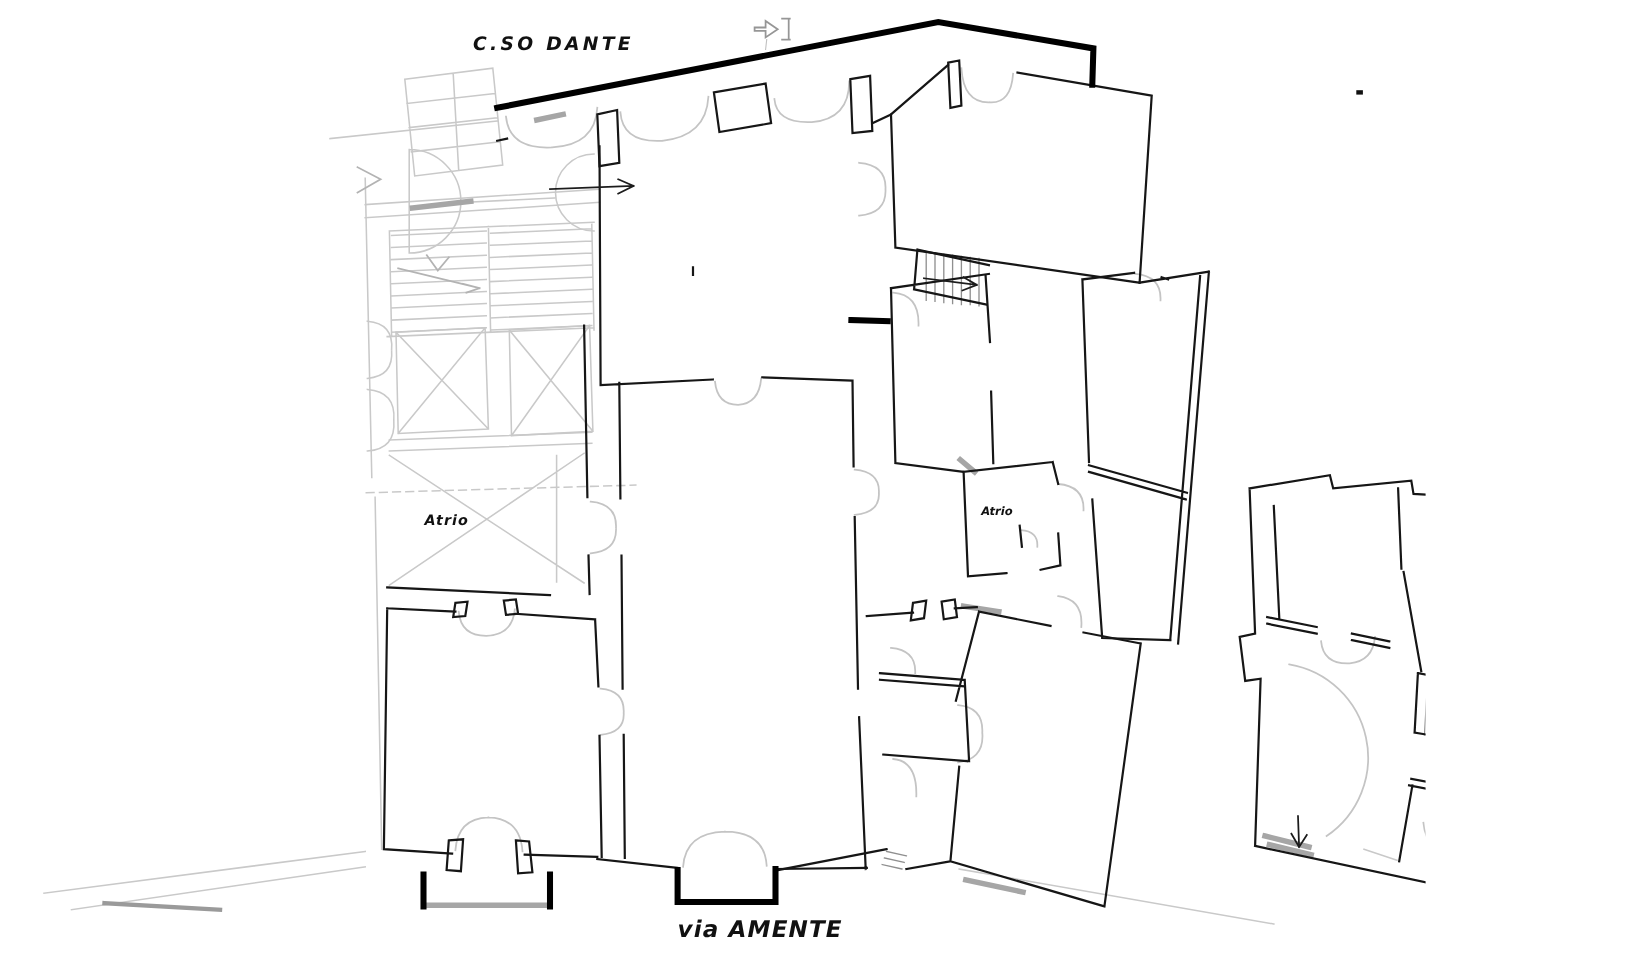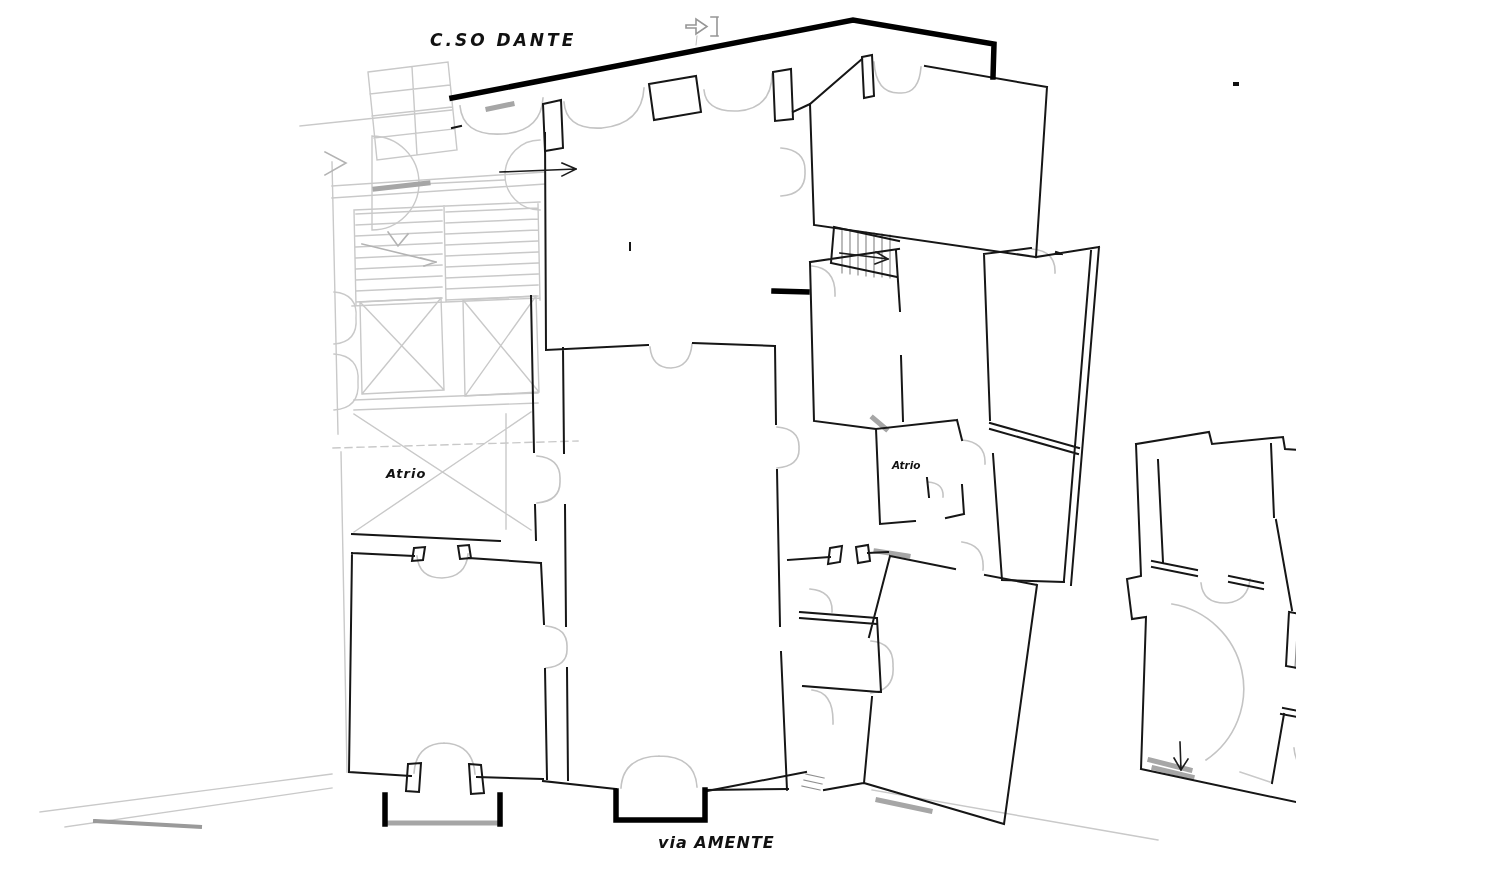--- a/index.html
+++ b/index.html
@@ -18,21 +18,21 @@
   .sills path{stroke:var(--sill);stroke-width:5;}
   .treads path{stroke:#8f8f8f;stroke-width:1.2;}
   .arcs path{stroke:var(--arc);stroke-width:1.6;}
   .walls path{stroke:var(--wall);stroke-width:2;}
   .thick path{stroke:var(--thick-wall);stroke-width:5.5;}
   .arrows path{stroke:#1c1c1c;stroke-width:1.6;}
   .cadicon path{stroke:#969696;stroke-width:1.6;}
   .cadicon path.tick{stroke:#c0c0c0;stroke-width:1;}
   .lbl{position:absolute;color:var(--text);font-weight:bold;font-style:italic;white-space:nowrap;}
   #lbl-street-top{left:430px;top:30px;font-size:17px;letter-spacing:3px;}
-  #lbl-street-bottom{left:658px;top:833px;font-size:16px;letter-spacing:1px;}
+  #lbl-street-bottom{left:616px;top:833px;font-size:21px;letter-spacing:1px;}
   #lbl-atrio-left{left:386px;top:466px;font-size:13px;letter-spacing:1px;}
   #lbl-atrio-right{left:892px;top:459px;font-size:10.5px;}
 </style>
 </head>
 <body>
 
 <div id="plan-wrap">
   <svg width="1500" height="880" viewBox="0 0 1500 880">
 
     <g class="faded">

